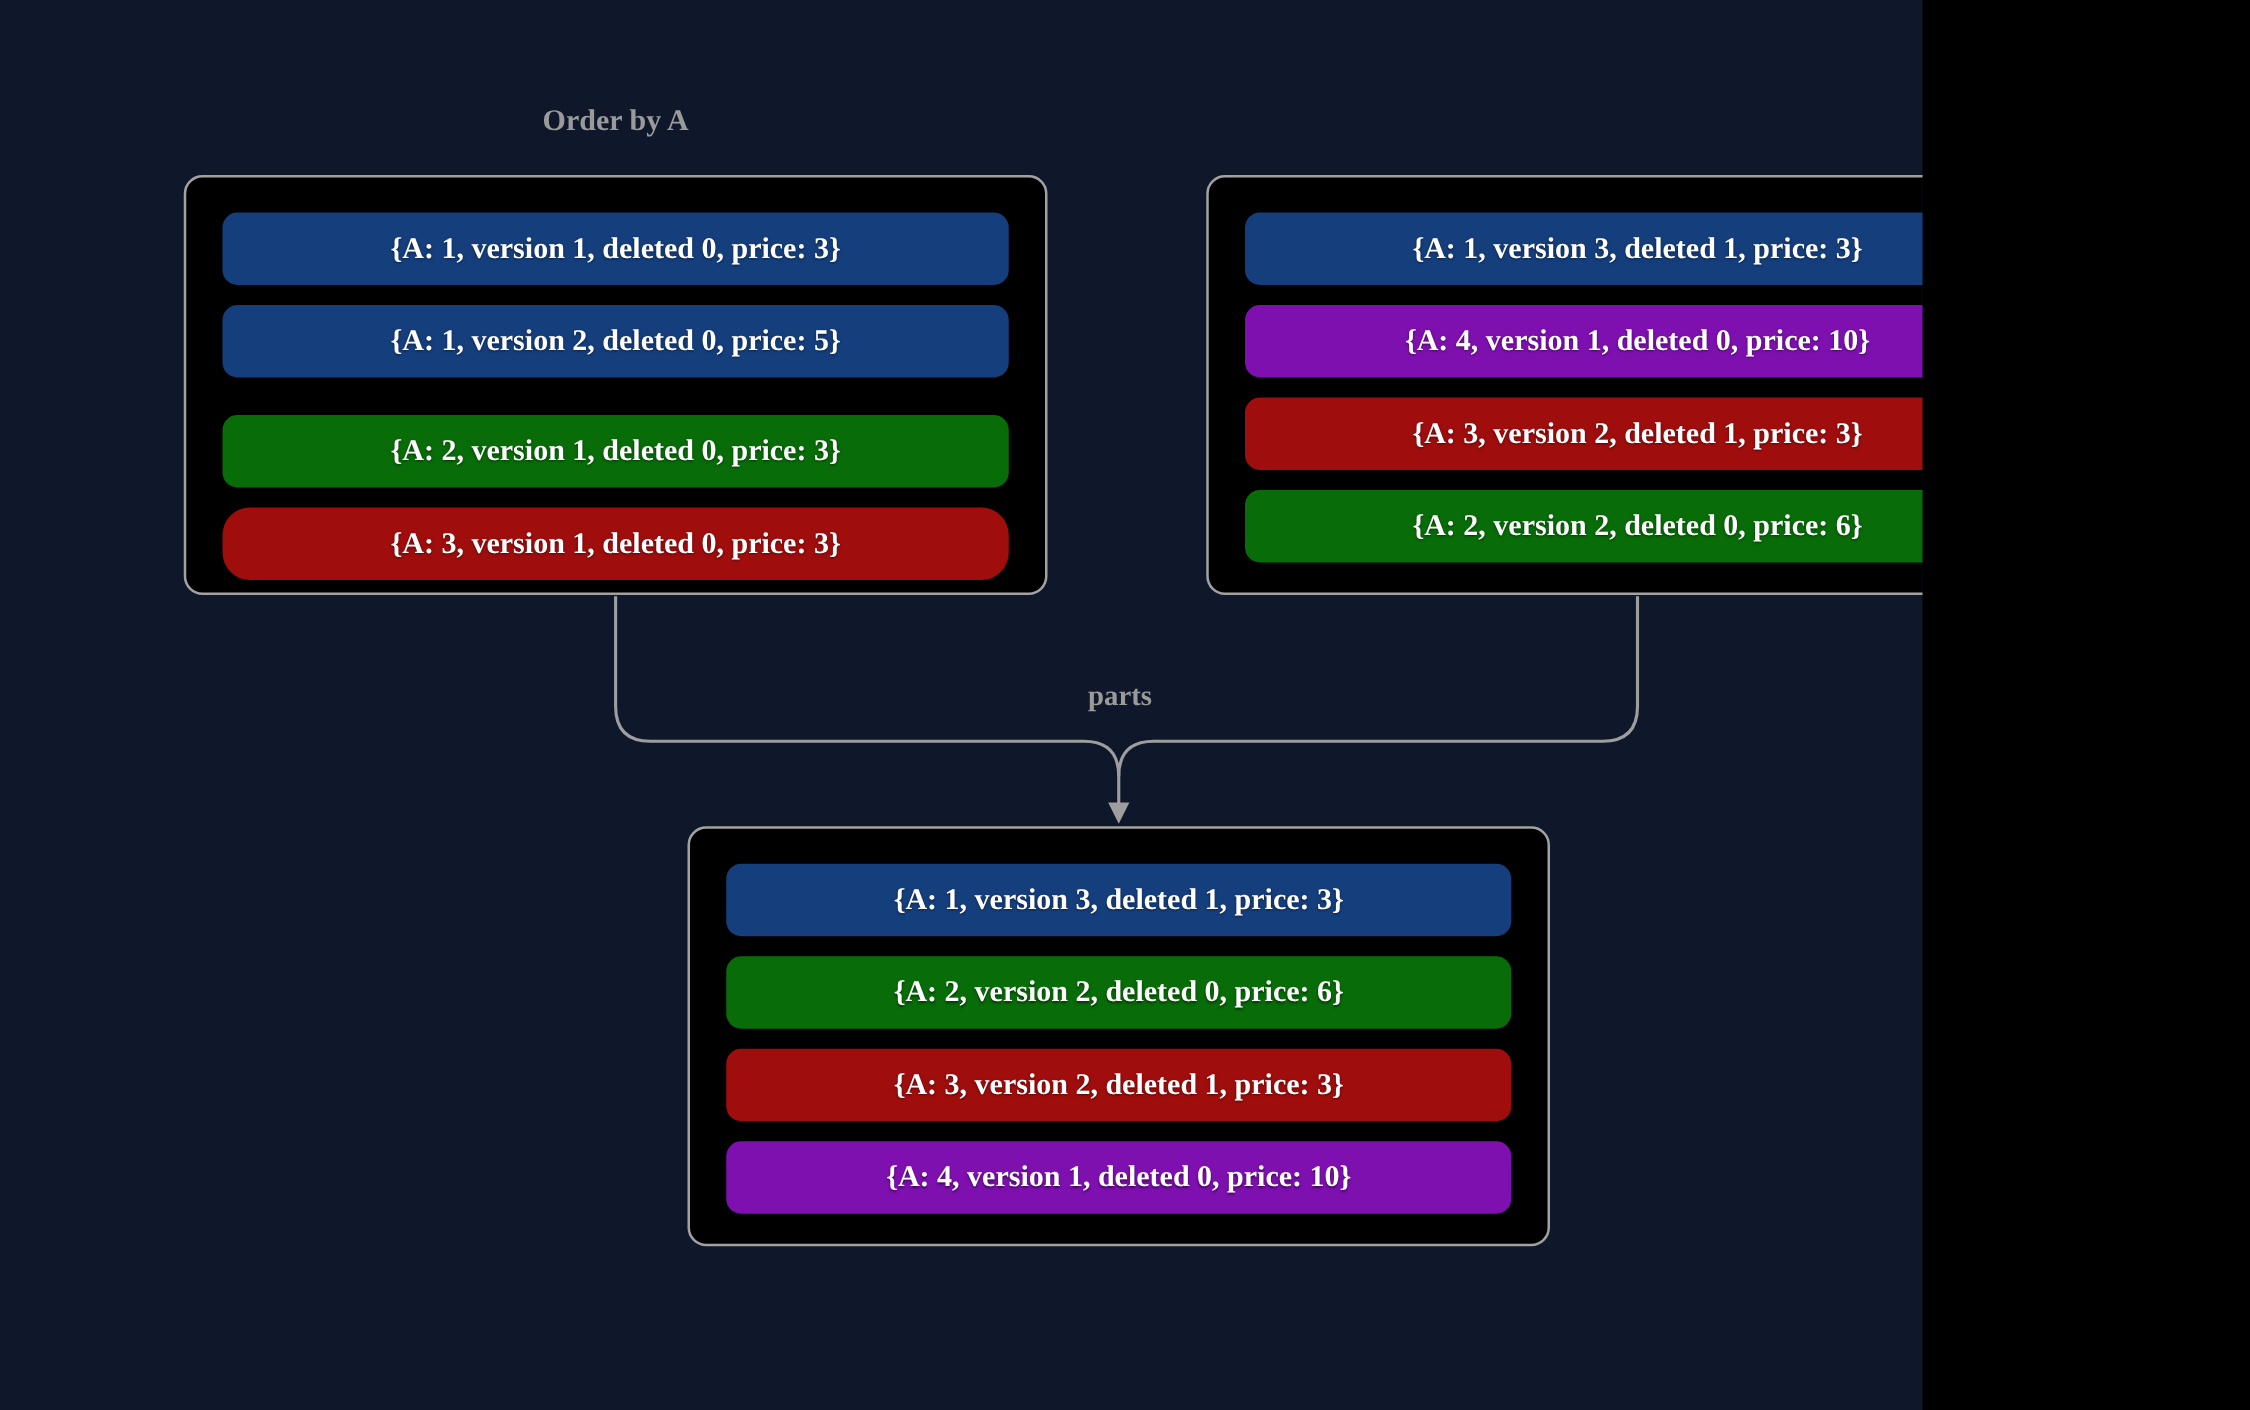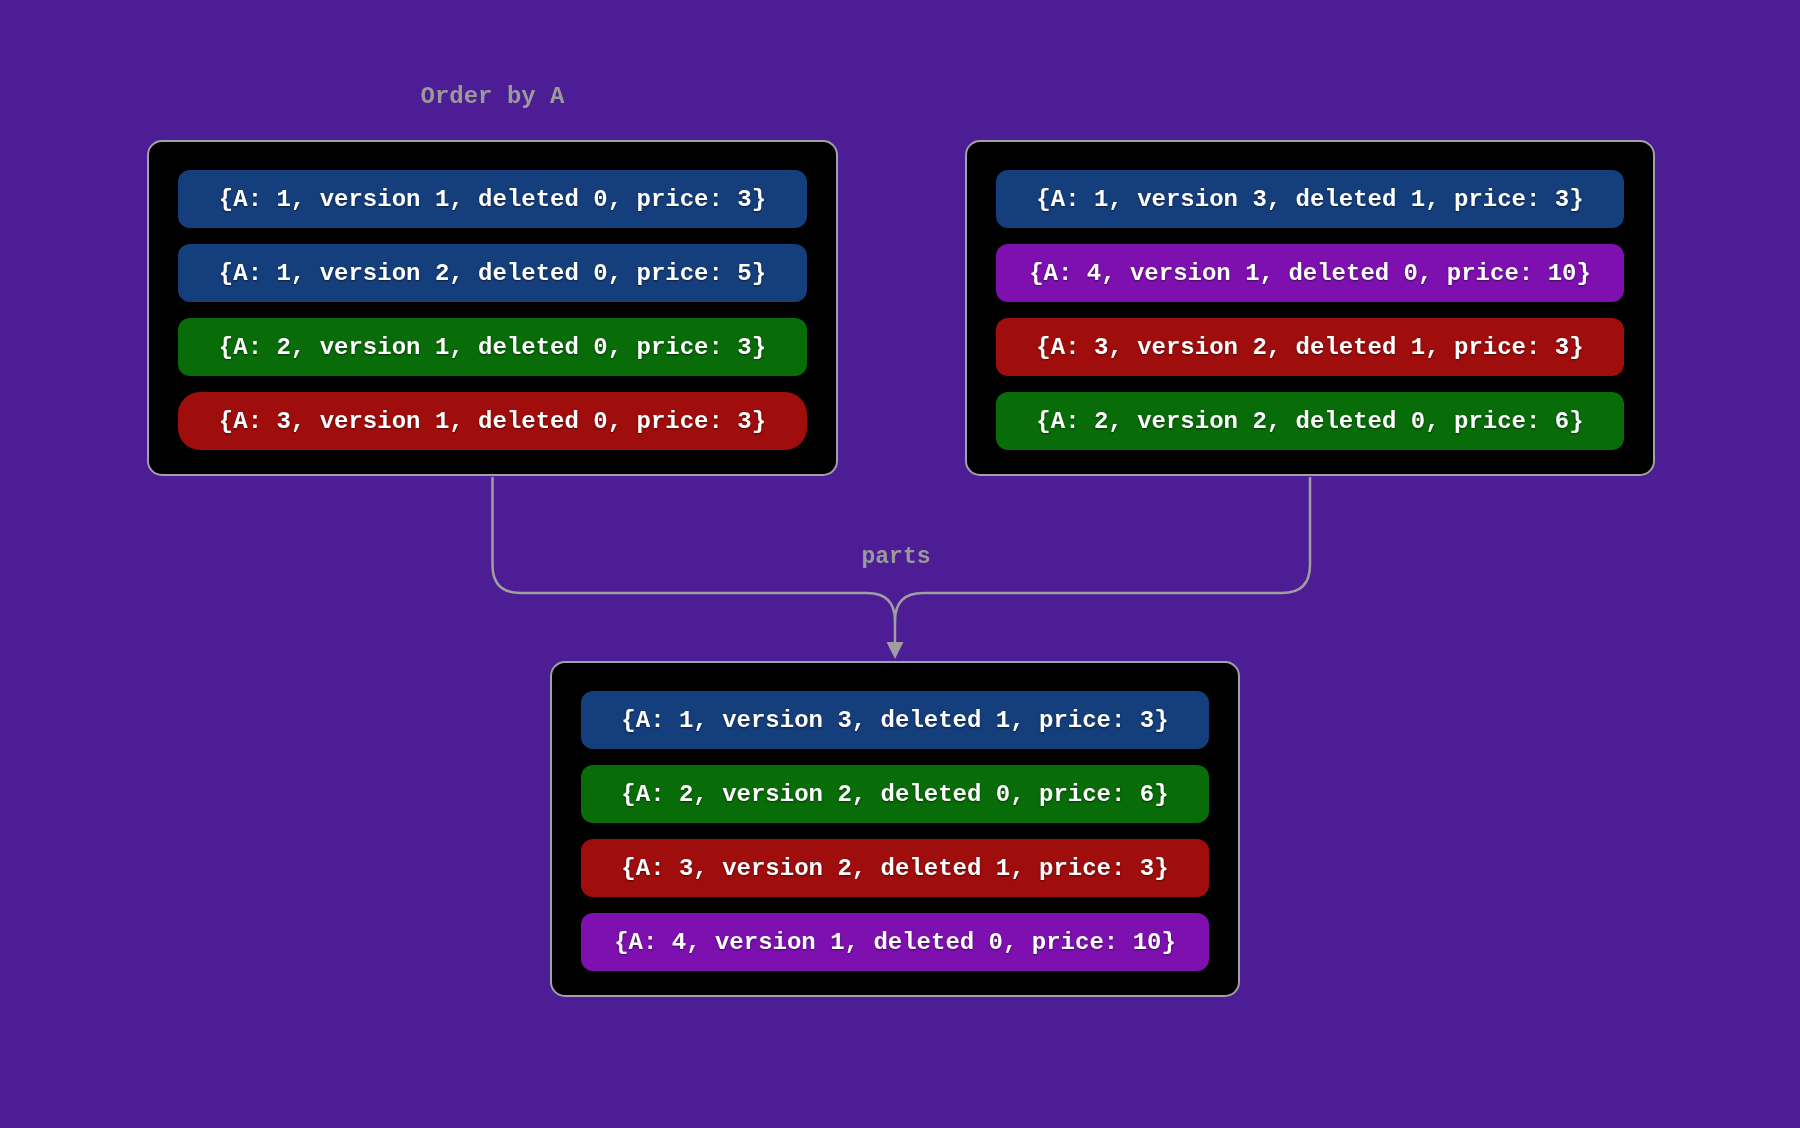--- a/index.html
+++ b/index.html
@@ -1,20 +1,20 @@
 <!DOCTYPE html>
 <html><head>
 <meta charset="utf-8">
 <style>
   html,body{margin:0;padding:0;background:#000;}
   .canvas{
     position:relative;
-    width:1800px;height:1128px;
-    background:#4c1d95;
-    font-family:Liberation Mono, monospace;
+    width:1538px;height:1128px;
+    background:#0f172a;
+    font-family:Liberation Serif, serif;
     overflow:hidden;
   }
   .col-title{
     position:absolute;
     top:82px;
     height:30px;line-height:30px;
     text-align:center;
     font-size:24px;font-weight:bold;
     color:#9a9a9a;
   }
@@ -64,21 +64,21 @@
     <path d="M 492.5 477 L 492.5 565 Q 492.5 593 520.5 593 L 867 593 Q 895 593 895 621 L 895 646" fill="none" stroke="#9e9e9e" stroke-width="2.5"></path>
     <path d="M 1310 477 L 1310 565 Q 1310 593 1282 593 L 923 593 Q 895 593 895 621" fill="none" stroke="#9e9e9e" stroke-width="2.5"></path>
     <polygon points="886.5,642 903.5,642 895,659" fill="#9e9e9e"></polygon>
   </svg>
 
   <div class="col-title title-left">Order by A</div>
 
   <div class="group-box box-left">
     <div class="data-row" style="background-color: rgb(21, 62, 124);">{A: 1, version 1, deleted 0, price: 3}</div>
     <div class="data-row" style="background-color: rgb(21, 62, 124);">{A: 1, version 2, deleted 0, price: 5}</div>
-    <div class="data-row" style="background-color: rgb(8, 108, 8);">{A: 2, version 1, deleted 0, price: 3}</div>
+    <div class="data-row" style="background-color: rgb(8, 108, 8); margin-top: 14px;">{A: 2, version 1, deleted 0, price: 3}</div>
     <div class="data-row" style="background-color: rgb(160, 13, 13); border-radius: 22px;">{A: 3, version 1, deleted 0, price: 3}</div>
   </div>
 
   <div class="group-box box-right">
     <div class="data-row" style="background-color: rgb(21, 62, 124);">{A: 1, version 3, deleted 1, price: 3}</div>
     <div class="data-row" style="background-color: rgb(126, 16, 176);">{A: 4, version 1, deleted 0, price: 10}</div>
     <div class="data-row" style="background-color: rgb(160, 13, 13);">{A: 3, version 2, deleted 1, price: 3}</div>
     <div class="data-row" style="background-color: rgb(8, 108, 8);">{A: 2, version 2, deleted 0, price: 6}</div>
   </div>
 

